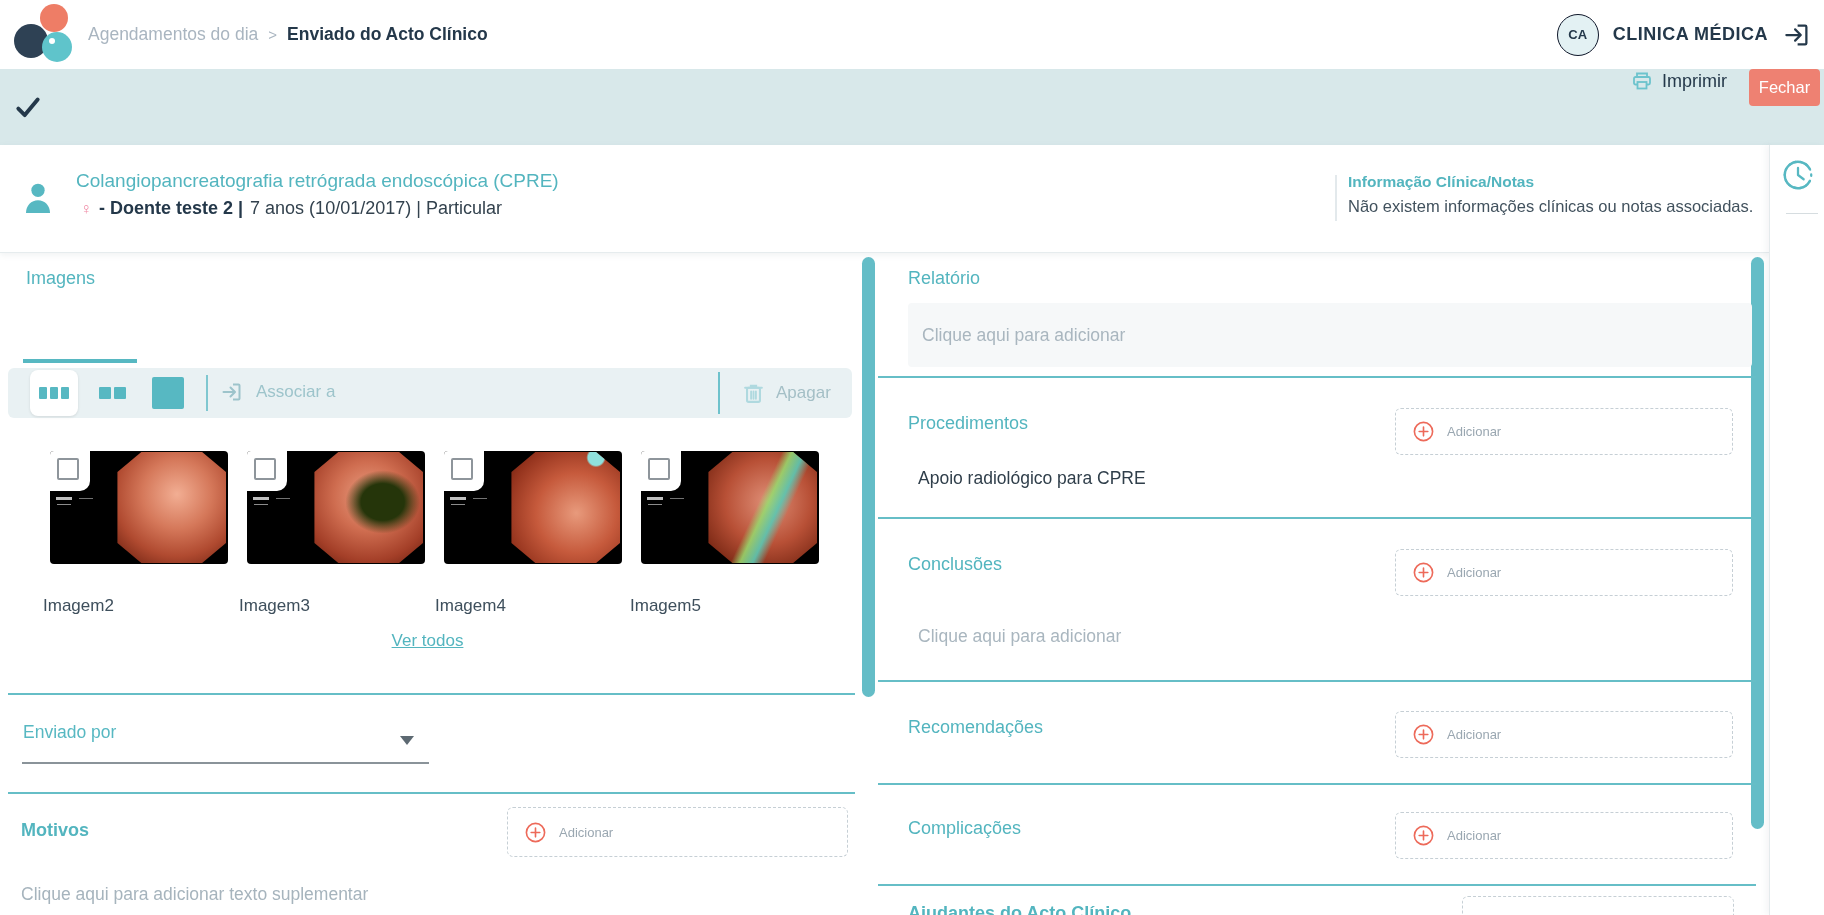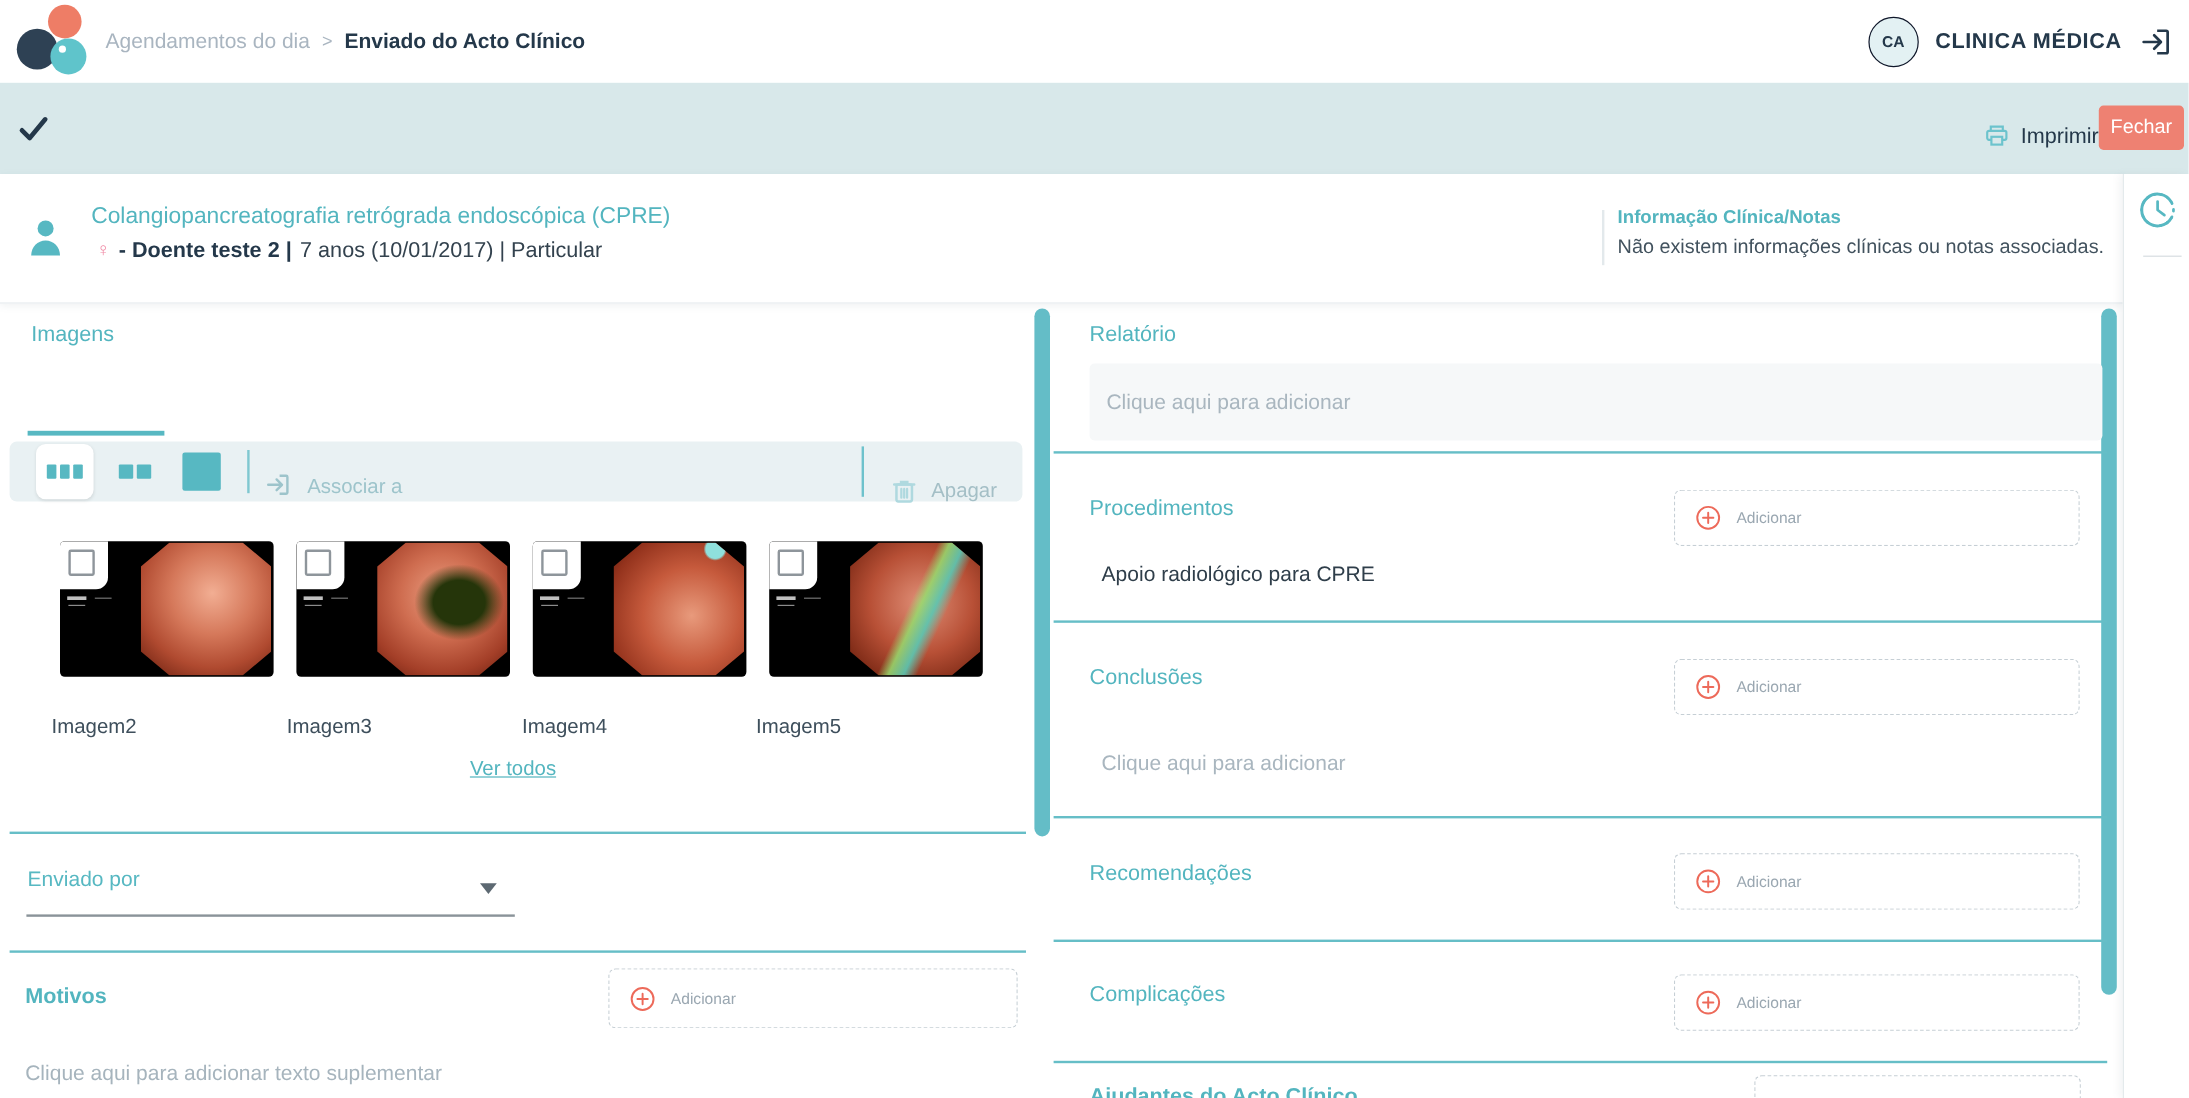--- a/index.html
+++ b/index.html
@@ -19,21 +19,21 @@
   .crumb-sep { color:#a9b5c0; font-size:15px; }
   .crumb-current { color:#24384a; font-weight:bold; }
   .hdr-right { position:absolute; right:12px; top:0; height:69px; display:flex; align-items:center; gap:14px; }
   .avatar { width:42px; height:42px; border-radius:50%; background:#e3f1f3; border:1px solid #0f172a;
             display:flex; align-items:center; justify-content:center; font-size:13px; font-weight:bold; color:#24384a; }
   .org-name { font-size:18px; font-weight:bold; color:#24384a; letter-spacing:0.5px; }
 
   
   .actionbar { position:absolute; left:0; top:69px; width:1824px; height:76px; background:#d8e8ea; }
   .check-wrap { position:absolute; left:14px; top:24px; }
-  .ab-right { position:absolute; right:4px; top:0; height:56px; display:flex; align-items:flex-end; }
+  .ab-right { position:absolute; right:4px; top:0; height:56px; display:flex; align-items:flex-start; gap:22px; }
   .print-group { display:flex; align-items:center; gap:8px; cursor:pointer; }
   .print-label { font-size:18px; color:#24384a; }
   .close-btn { width:71px; height:37px; background:#ee8172; color:#fff; border:none; border-radius:4px;
                font-size:16.5px; font-family:inherit; cursor:pointer; }
 
   
   .patientband { position:absolute; left:0; top:145px; width:1769px; height:108px; background:#fff;
                  border-bottom:1px solid #e6ecee; box-shadow:0 2px 6px rgba(110,130,140,0.10); }
   .person-wrap { position:absolute; left:22px; top:36px; }
   .exam-title { position:absolute; left:76px; top:25px; font-size:19px; color:#53b5bf; }
@@ -66,23 +66,23 @@
   .tab-underline { position:absolute; left:23px; top:359px; width:114px; height:3.5px; background:#57b8c2; }
 
   .img-toolbar { position:absolute; left:8px; top:368px; width:844px; height:50px; background:#e9f1f3; border-radius:6px; }
   .view-btn-active { position:absolute; left:22px; top:2px; width:48px; height:46px; background:#fff; border-radius:8px;
                      box-shadow:0 1px 3px rgba(0,0,0,0.10); display:flex; align-items:center; justify-content:center; gap:3px; cursor:pointer; }
   .sq-s { width:8px; height:12px; background:#57b8c2; border-radius:1px; }
   .view-btn-2 { position:absolute; left:87px; top:8px; width:34px; height:34px; display:flex; align-items:center; justify-content:center; gap:3px; cursor:pointer; }
   .sq-m { width:12px; height:12px; background:#57b8c2; border-radius:1px; }
   .view-btn-1 { position:absolute; left:144px; top:9px; width:32px; height:32px; background:#57b8c2; border-radius:2px; cursor:pointer; }
   .vdiv { position:absolute; width:2px; background:#7fc7d0; }
-  .assoc-group { position:absolute; left:212px; top:0; height:48px; display:flex; align-items:flex-end; gap:12px; cursor:pointer; }
+  .assoc-group { position:absolute; left:212px; top:0; height:48px; display:flex; align-items:center; gap:12px; cursor:pointer; }
   .assoc-label { font-size:17px; color:#9dc4cb; }
-  .del-group { position:absolute; left:733px; top:0; height:50px; display:flex; align-items:center; gap:10px; cursor:pointer;margin-top:16px; }
+  .del-group { position:absolute; left:733px; top:0; height:50px; display:flex; align-items:center; gap:10px; cursor:pointer; }
   .del-label { font-size:17px; color:#a4bfc6; }
 
   .thumb { position:absolute; top:451px; width:178px; height:113px; background:#000; border-radius:4px; overflow:hidden; }
   .endo { position:absolute; right:2px; top:1px; bottom:1px; width:61%;
           clip-path:polygon(22% 0,78% 0,100% 18%,100% 82%,78% 100%,22% 100%,0 82%,0 18%); }
   .endo2 { background:radial-gradient(circle at 55% 38%, #f2ae93, #d5785a 38%, #b04a30 68%, #702312 95%); }
   .endo3 { background:radial-gradient(ellipse 36% 30% at 63% 45%, #25350a 0 55%, rgba(40,60,10,0) 95%),
                      radial-gradient(circle at 50% 40%, #eb9f82, #cf6d50 40%, #a43f28 75%, #6b2010); }
   .endo4 { background:radial-gradient(circle 13px at 78% 5%, #8fe0dc 0 60%, rgba(0,0,0,0) 75%),
                      radial-gradient(circle at 60% 55%, #e89a7c, #c65a3c 45%, #93321c 80%, #5f1c0c); }

